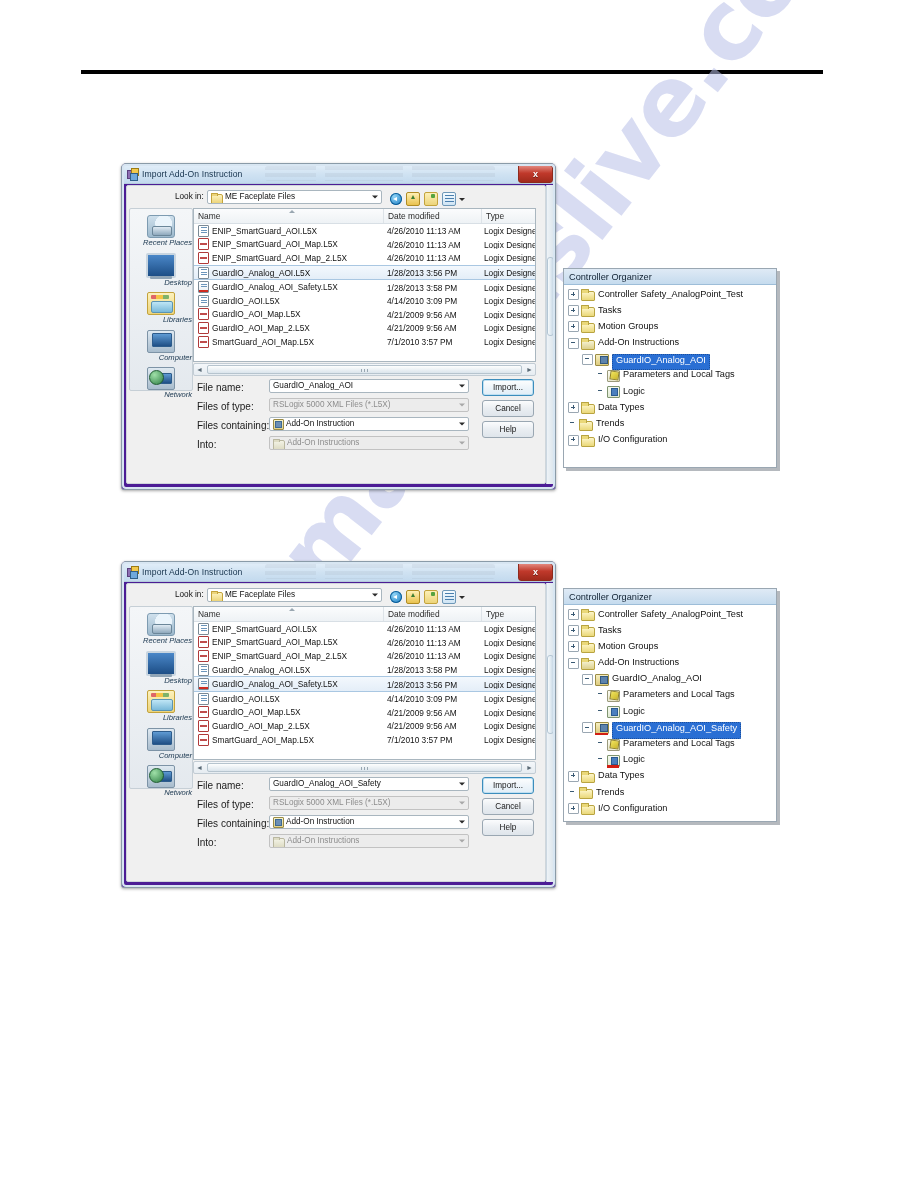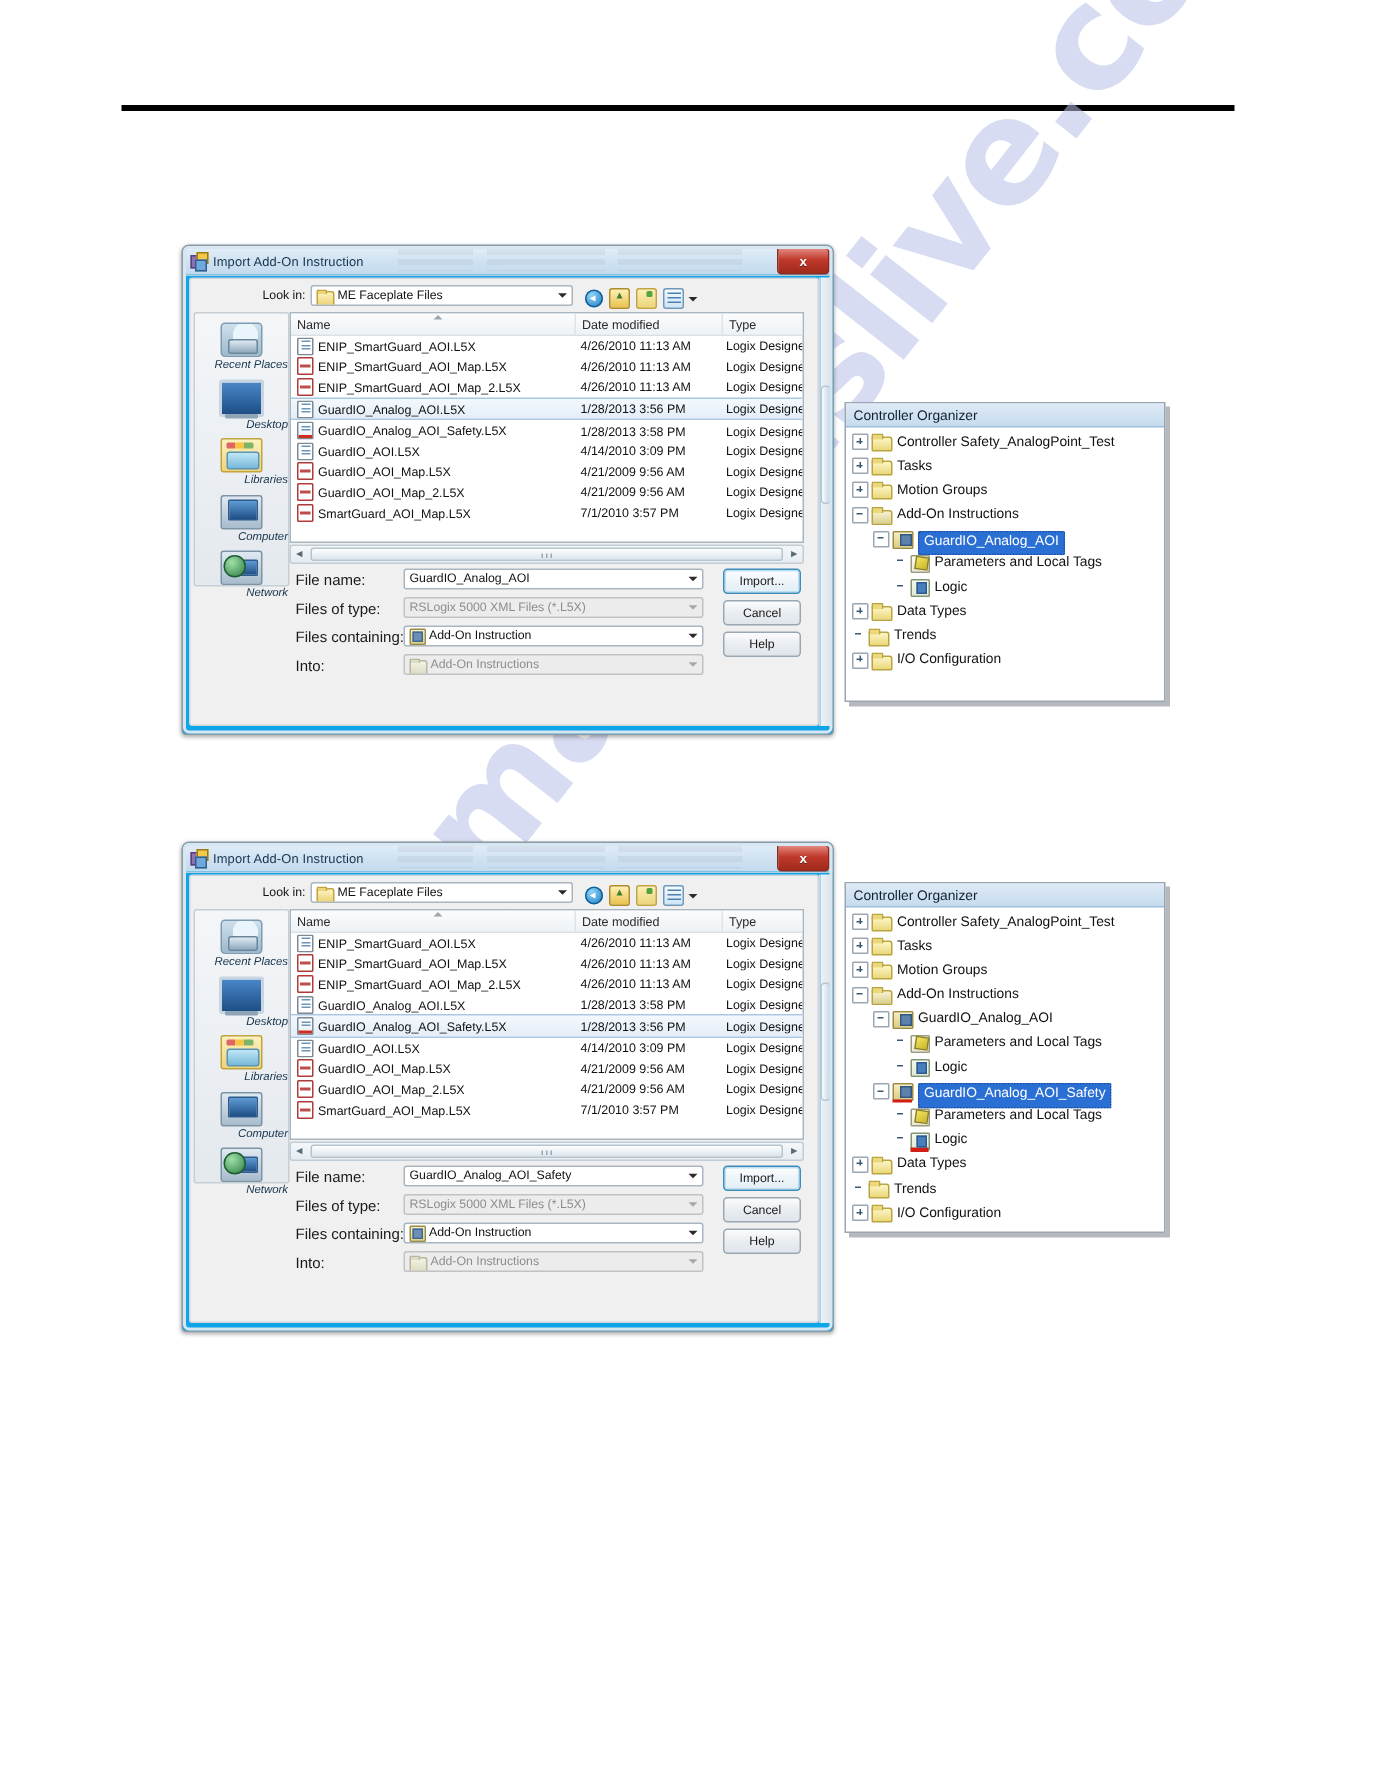--- a/index.html
+++ b/index.html
@@ -27,21 +27,21 @@
   }
 
   
   .top-rule{
     position:absolute;left:81px;top:70px;width:742px;height:4px;background:#000;
   }
 
   
   .dialog{
     position:absolute;
-    background:#0ea5e9;
+    background:#4c1d95;
     border:1px solid #8a9ba8;
     border-radius:5px 5px 3px 3px;
     box-shadow:0 1px 3px rgba(0,0,0,.35);
     z-index:10;
     font-size:8.3px;
     color:#111;
   }
   .dlg-frame{
     position:absolute; inset:0;
     border:2px solid #d8e6f2;

